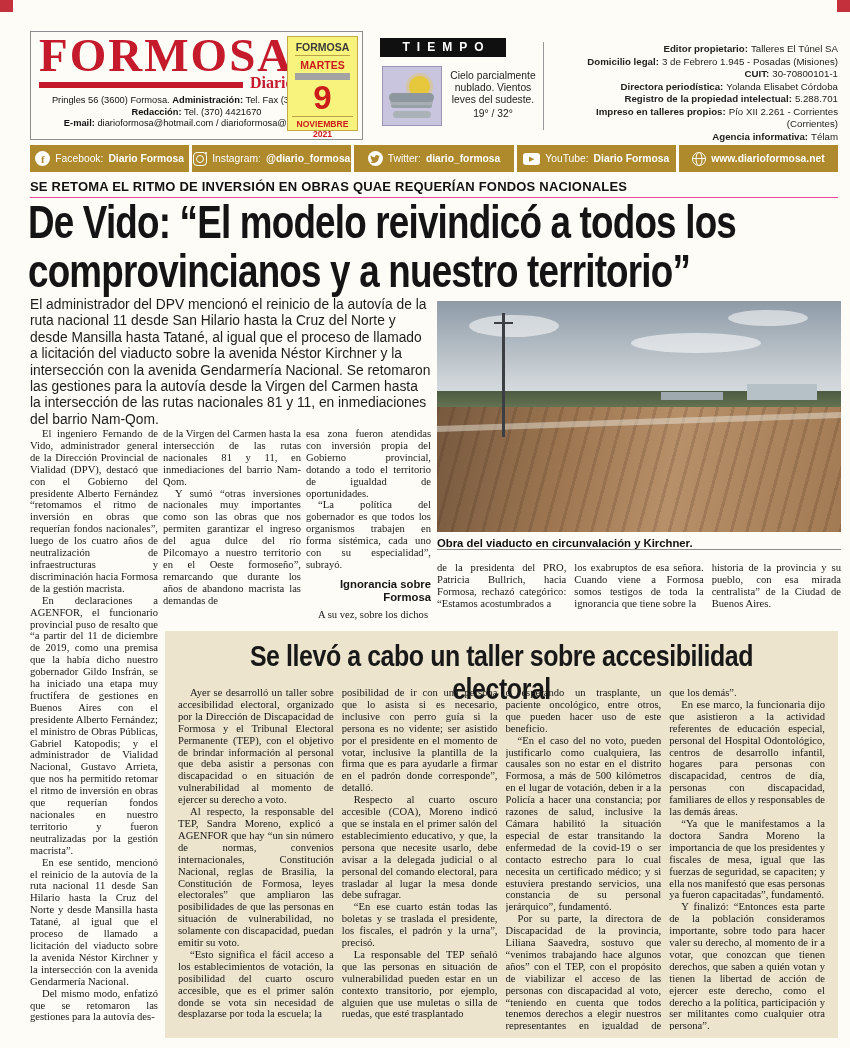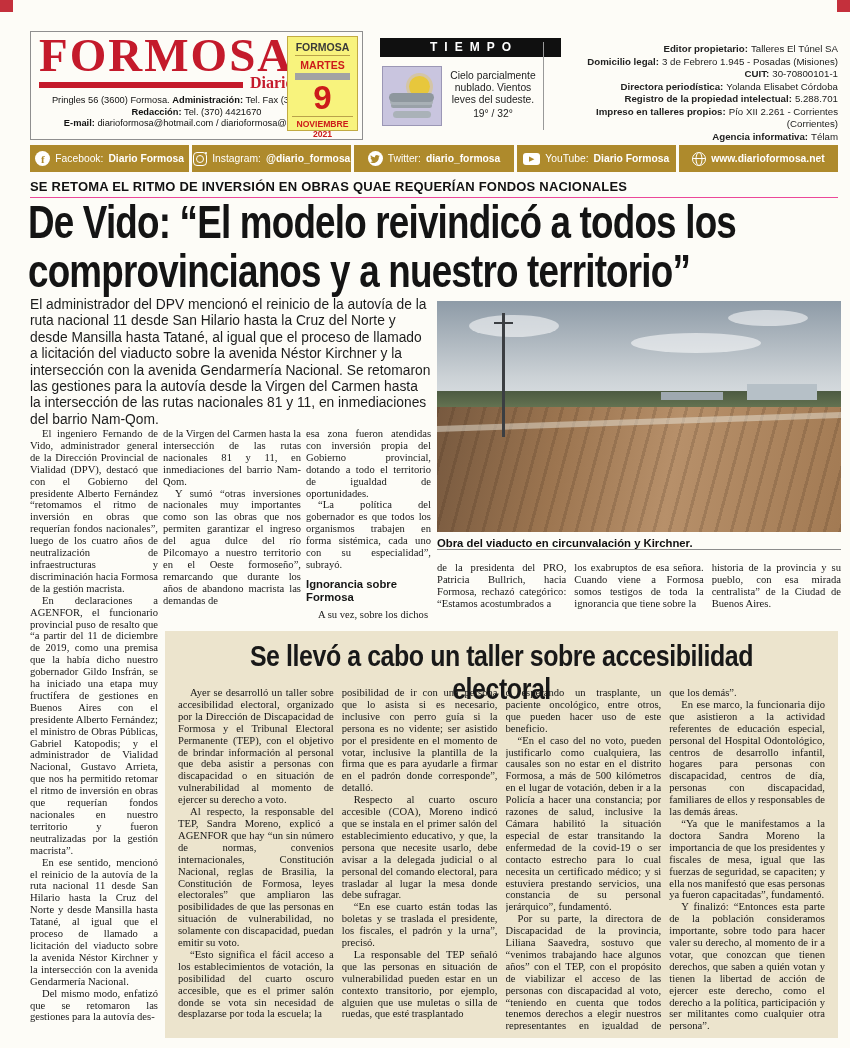--- a/index.html
+++ b/index.html
@@ -25,21 +25,21 @@
     border:1px solid #c2ab43;box-sizing:border-box;text-align:center;}
   .db-city{font-size:10.5px;font-weight:bold;color:#3a3a3a;padding:4px 0 2px;
     border-bottom:1px solid #b9a24a;margin:0 7px;}
   .db-weekday{font-size:10.5px;font-weight:bold;color:#cc1b1b;padding:3px 0 2px;
     border-bottom:7px solid #a3a3a3;margin:0 7px;}
   .db-day{font-size:33px;font-weight:bold;color:#cc1b1b;line-height:36px;}
   .db-month{font-size:8.6px;font-weight:bold;color:#cc1b1b;border-top:1px solid #b9a24a;
     margin:0 4px;padding-top:2px;}
 
   
-  .tiempo-bar{position:absolute;left:380px;top:38px;width:181px;height:19px;background:#101010;
+  .tiempo-bar{position:absolute;left:380px;top:38px;width:126px;height:19px;background:#101010;
     color:#fff;font-weight:bold;font-size:12px;letter-spacing:7px;text-align:center;
     line-height:19px;text-indent:7px;}
   .weather-icon{position:absolute;left:382px;top:66px;width:60px;height:60px;
     background:#c9c5df;border:1px solid #9b97b5;box-sizing:border-box;overflow:hidden;}
   .sun{position:absolute;right:11px;top:9px;width:21px;height:21px;border-radius:50%;
     background:#e7c73c;box-shadow:0 0 0 3px rgba(231,199,60,.35);}
   .cloud1{position:absolute;left:6px;top:26px;width:45px;height:9px;border-radius:5px;
     background:#8e979e;box-shadow:0 4px 0 -1px #a8b0b6, 0 8px 0 -2px #99a1a8;}
   .cloud2{position:absolute;left:10px;top:44px;width:38px;height:7px;border-radius:4px;background:#aab2b8;}
   .weather-text{position:absolute;left:448px;top:70px;width:90px;font-size:10.3px;
@@ -109,21 +109,21 @@
   
   .serif{font-family:"Liberation Serif",serif;font-size:10.6px;line-height:11.9px;
     text-align:justify;color:#161616;}
   .para{margin:0;text-indent:12px;}
   .cont .para:first-child{text-indent:0;}
   .col{position:absolute;overflow:hidden;}
   #col1{left:30px;top:428px;width:128px;height:610px;}
   #col2{left:163px;top:428px;width:138px;height:200px;}
   #col3{left:306px;top:428px;width:125px;height:202px;}
   .subhead{font-family:"Liberation Sans",sans-serif;font-weight:bold;font-size:11.3px;
-    line-height:13px;margin:7px 0 5px;text-align:left;}
+    line-height:13px;margin:7px 0 5px;text-align:right;}
 
   
   .taller-box{position:absolute;left:165px;top:631px;width:673px;height:407px;background:#ece4cd;}
   .taller-title{position:absolute;left:0;top:9px;width:100%;text-align:center;font-weight:bold;
     font-size:29px;letter-spacing:-.5px;color:#181818;transform:scaleX(.86);}
   .taller-cols{position:absolute;left:13px;top:56px;width:647px;height:343px;display:flex;gap:8px;}
   .taller-cols .tcol{flex:1;overflow:hidden;}
 </style>
 </head>
 <body>

